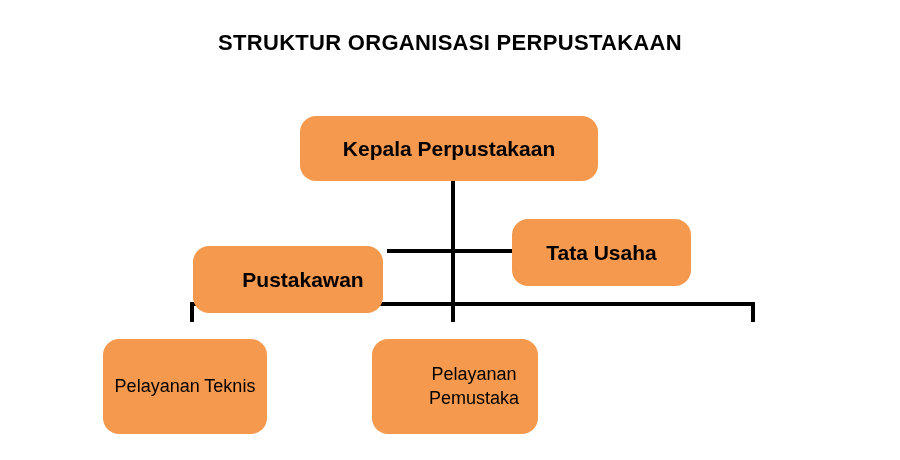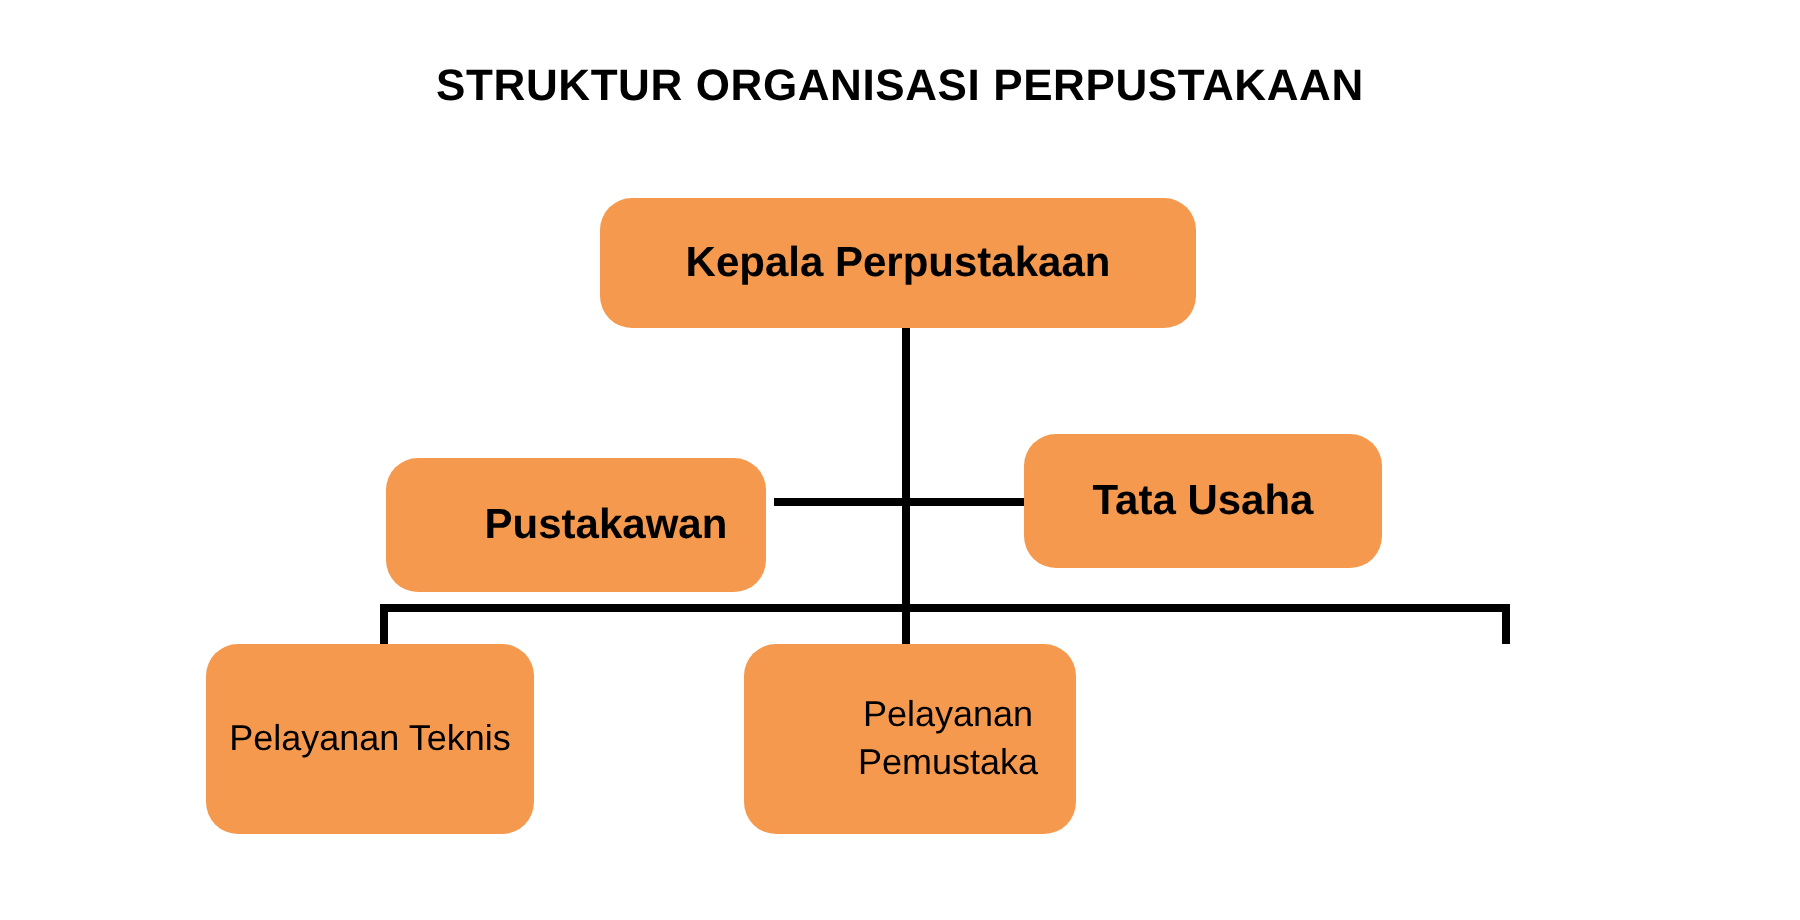--- a/index.html
+++ b/index.html
@@ -31,27 +31,28 @@
     position: absolute;
     background: var(--box-fill, #F4994E);
     border-radius: 16px;
     display: flex;
     align-items: center;
     justify-content: center;
     text-align: center;
     box-sizing: border-box;
     padding: 4px 10px;
     line-height: 1.3;
+    margin-top: 17px;
   }
   .node.bold { font-weight: 700; font-size: 21px; }
   .node.regular { font-weight: 400; font-size: 18px; line-height: 1.32; }
 
   .node-kepala    { left: 300px; top:  99px; width: 298px; height: 65px; }
   .node-pustakawan{ left: 193px; top: 229px; width: 190px; height: 67px; padding-left: 40px; }
-  .node-tatausaha { left: 512px; top: 217px; width: 179px; height: 67px; }
+  .node-tatausaha { left: 512px; top: 202px; width: 179px; height: 67px; }
   .node-teknis    { left: 103px; top: 322px; width: 164px; height: 95px; }
   .node-pemustaka { left: 372px; top: 322px; width: 166px; height: 95px; padding-left: 48px; }
   .node-tik       { left: 628px; top: 322px; width: 249px; height: 101px; }
 
   .line {
     position: absolute;
     background: var(--line, #000000);
   }
   .line-v-main   { left: 451px; top: 164px; width: 4px;   height: 158px; }
   .line-h-mid    { left: 387px; top: 249px; width: 126px; height: 4px; }

